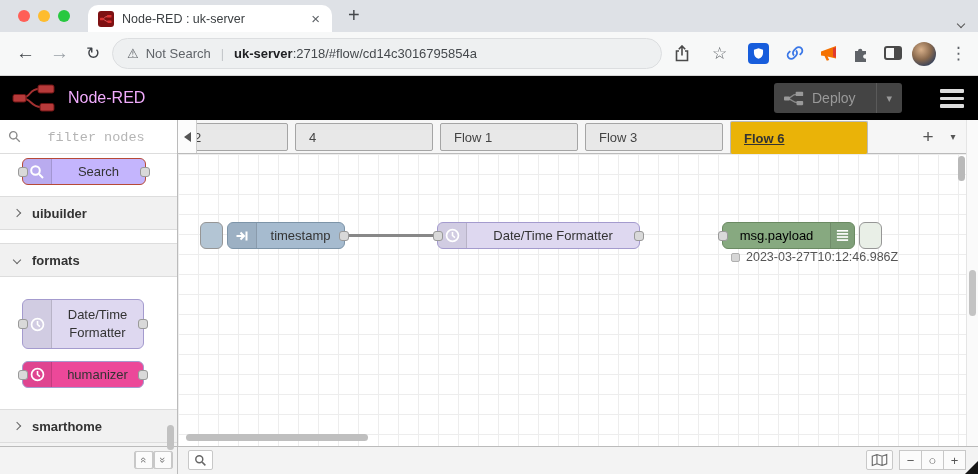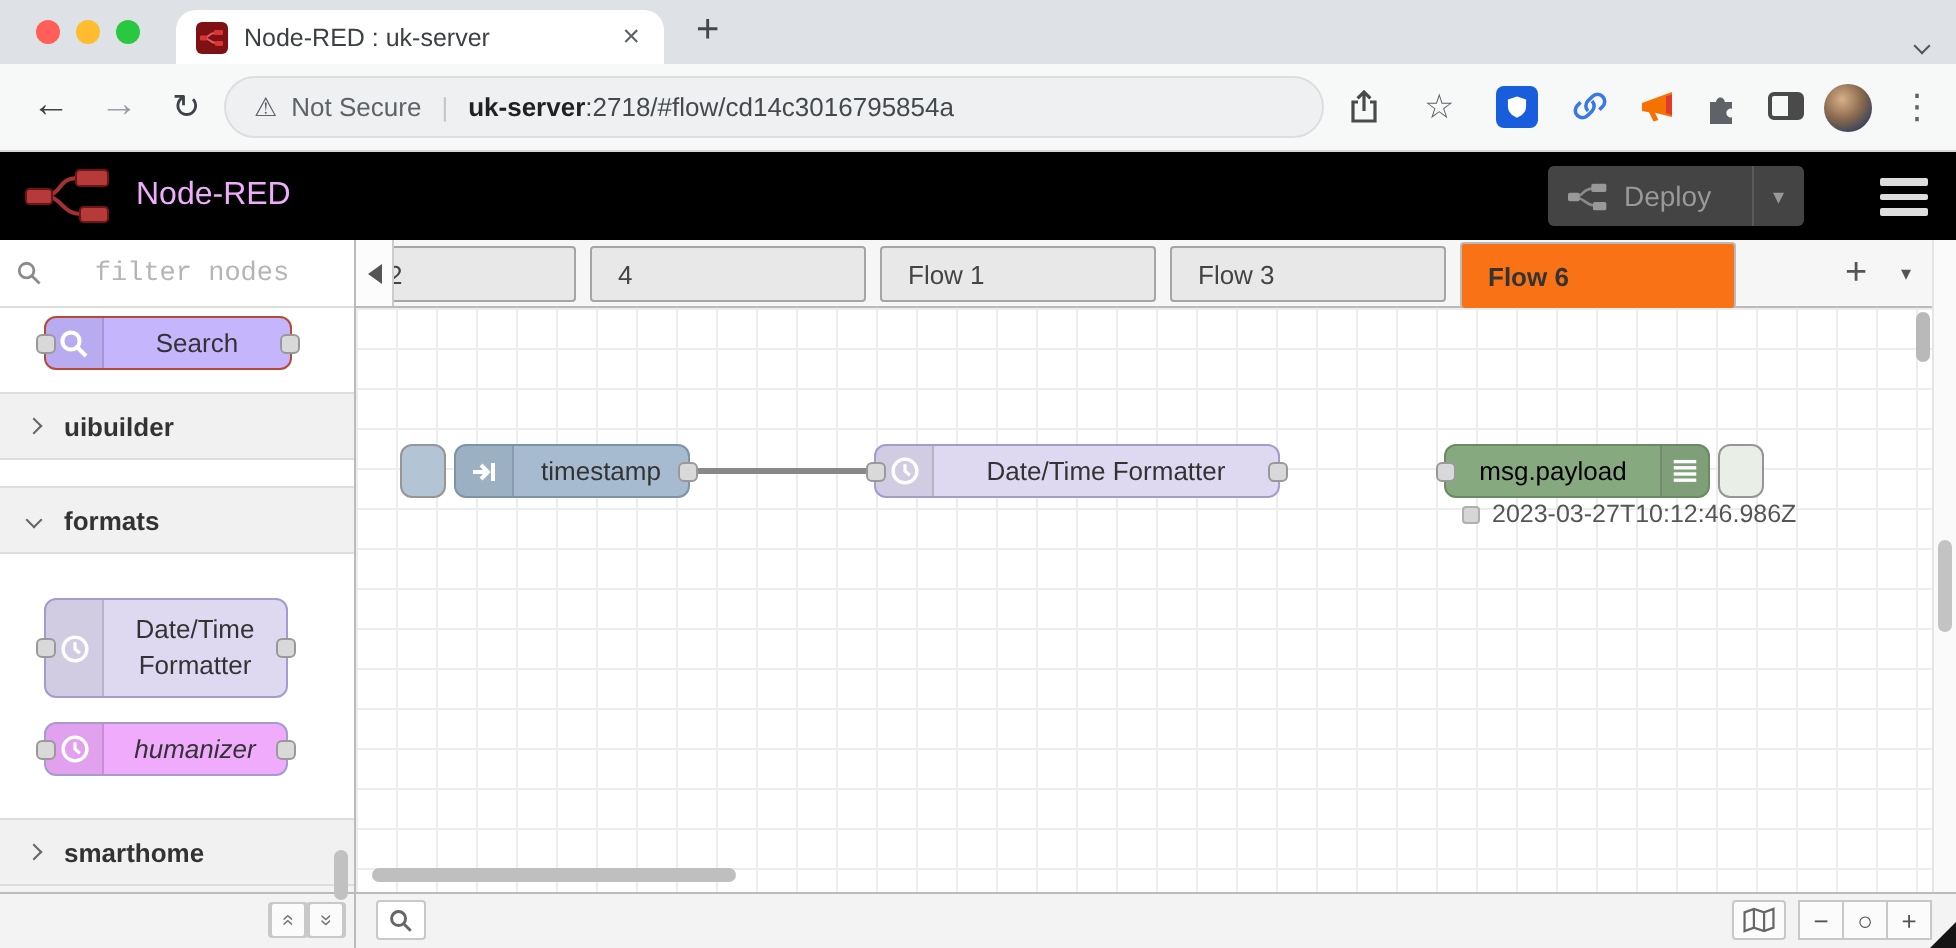--- a/index.html
+++ b/index.html
@@ -61,30 +61,30 @@
   
   .nrnode { position:absolute; height:27px; border-radius:6px; display:flex; align-items:stretch; font-size:13px; color:#333; }
   .nicon { width:29px; display:flex; align-items:center; justify-content:center; background:rgba(0,0,0,0.055); border-right:1px solid rgba(0,0,0,0.12); border-radius:5px 0 0 5px; }
   .nicon.rside { border-right:none; border-left:1px solid rgba(0,0,0,0.12); border-radius:0 5px 5px 0; width:24px; }
   .nlabel { flex:1; display:flex; align-items:center; justify-content:center; padding:0 8px; white-space:nowrap; }
   .port { position:absolute; width:10px; height:10px; top:50%; margin-top:-5px; background:#d9d9d9; border:1px solid #999; border-radius:3px; }
   .port.l { left:-5px; } .port.r { right:-5px; }
   .n-search { background:#c4b5fd; border:1px solid #b74a37; left:22px; top:4px; width:124px; }
   .n-dt { background:#ded8f0; border:1px solid #a49bce; left:22px; top:22px; width:122px; height:50px; }
   .n-dt .nlabel { white-space:normal; text-align:center; line-height:1.4; }
-  .n-hum { background:#f0abfc; border:1px solid #a49bce; left:22px; top:84px; width:122px;font-style:italic; }
+  .n-hum { background:#ec4899; border:1px solid #a49bce; left:22px; top:84px; width:122px; }
 
   
   .canvas { flex:1; position:relative; background:#fff; overflow:hidden; }
   .flowtabs { height:34px; background:#f6f6f6; border-bottom:1px solid #bbb; position:relative; display:flex; }
   .tab-scroll { width:19px; background:#fcfcfc; border-right:1px solid #ccc; display:flex; align-items:center; justify-content:center; z-index:4; }
   .tri-left { width:0; height:0; border-top:5px solid transparent; border-bottom:5px solid transparent; border-right:7px solid #555; }
   .ftab { width:138px; flex:0 0 auto; margin:3px 7px 0 0; height:28px; background:#e8e8e8; border:1px solid #a5a5a5; border-radius:2px; font-size:13px; color:#444; display:flex; align-items:center; padding-left:13px; overflow:hidden; white-space:nowrap; }
   .ftab.first { margin-left:-47px; padding-left:43px; }
-  .ftab.active { background:#f97316; border-color:#bbb; border-bottom:none; margin-top:1px; height:33px; font-weight:bold; color:#333; margin-right:8px; }
+  .ftab.active { background:#eab308; border-color:#bbb; border-bottom:none; margin-top:1px; height:33px; font-weight:bold; color:#333; margin-right:8px;text-decoration:underline; }
   .tab-add { position:absolute; right:25px; top:0; width:26px; height:33px; display:flex; align-items:center; justify-content:center; font-size:19px; color:#555; }
   .tab-menu { position:absolute; right:2px; top:0; width:22px; height:33px; display:flex; align-items:center; justify-content:center; font-size:10px; color:#555; }
   .grid { position:absolute; left:0; right:0; top:34px; bottom:0;
     background-image:linear-gradient(#ededed 1px, transparent 1px), linear-gradient(90deg,#ededed 1px, transparent 1px);
     background-size:20px 20px; }
   .wires { position:absolute; inset:0; }
   .cn-inject { background:#a6bbcf; border:1px solid #7d94a8; left:49px; top:68px; width:118px; }
   .cn-fmt { background:#ded8f0; border:1px solid #a49bce; left:259px; top:68px; width:203px; }
   .cn-dbg { background:#87a980; border:1px solid #6b8a63; left:544px; top:68px; width:133px; color:#fff; }
   .inj-btn { position:absolute; left:-28px; top:-1px; width:23px; height:27px; background:#b3c5d4; border:1.5px solid #969696; border-radius:6px; }
@@ -135,21 +135,21 @@
   <span class="newtab">+</span>
   <span class="tabsearch"><span class="chev down"></span></span>
 </div>
 
 <div class="toolbar">
   <span class="navic back">←</span>
   <span class="navic fwd">→</span>
   <span class="navic reload">↻</span>
   <div class="addressbar">
     <span class="addr-warn">⚠</span>
-    <span>Not Secure</span>
+    <span>Not Search</span>
     <span class="addr-div">|</span>
     <span class="addr-host">uk-server</span>
     <span class="addr-rest">:2718/#flow/cd14c3016795854a</span>
   </div>
   <span class="ticon" style="left:674px;">
     <svg width="16" height="17" viewBox="0 0 16 17">
         <path d="M5 6 H2.5 V15.5 H13.5 V6 H11 M8 1 V10.5 M4.8 4.2 L8 1 L11.2 4.2" stroke="#4a4a4a" stroke-width="1.6" fill="none"></path>
       </svg>
   </span>
   <span class="ticon star" style="left:712px;">☆</span>

